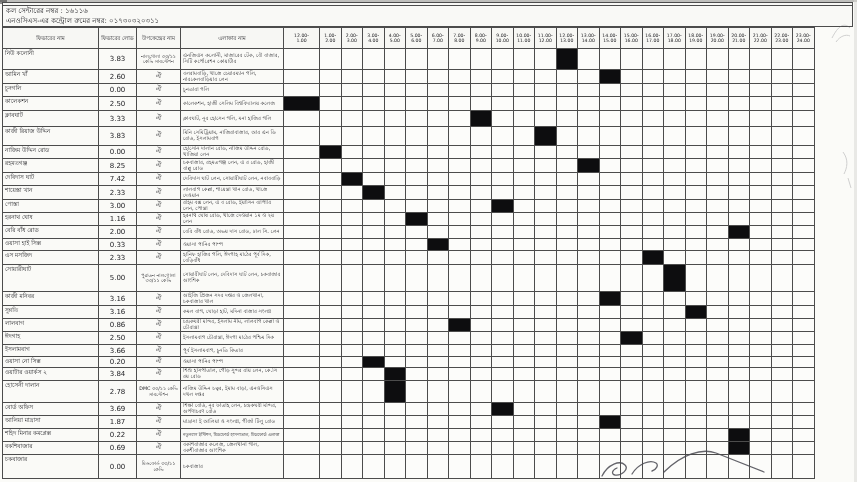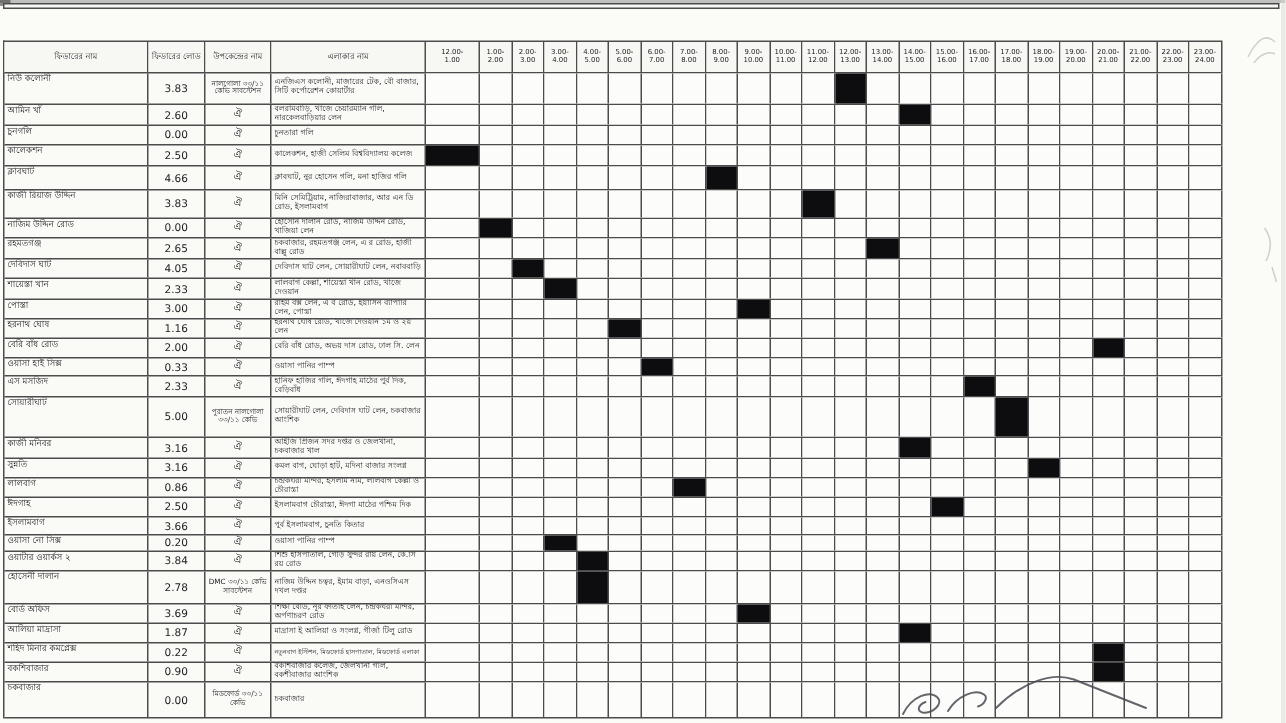--- a/index.html
+++ b/index.html
@@ -33,20 +33,26 @@
   .scan-right{position:absolute;right:0;top:0;width:3px;height:482px;background:#d8d8d4;opacity:.5;}
 </style>
 </head>
 <body>
 
 <div class="page">
   <div class="scan-top"></div>
   <div class="corner-smudge"></div>
   <div class="topstrip"></div>
 
+  <div class="bar" id="bar1">
+    <span>কল সেন্টারের নম্বর : ১৬১১৬</span>
+  </div>
+  <div class="bar" id="bar2">
+    <span>এনওসিএস-এর কন্ট্রোল রুমের নম্বর: ০১৭৩০৩২০৩১১</span>
+  </div>
 
   <div class="tbl" id="tbl">
       <div class="row hrow" style="height: 21px;">
         <div class="cell c-name">ফিডারের নাম</div>
         <div class="cell c-load">ফিডারের লোড</div>
         <div class="cell c-sub">উপকেন্দ্রের নাম</div>
         <div class="cell c-area">এলাকার নাম</div>
         <div class="cell c-time" style="width: 36px;">
           <span>12.00-</span>
           <span>1.00</span>
@@ -259,21 +265,21 @@
         <div class="cell c-time" style="width: 21.5px;"></div>
         <div class="cell c-time" style="width: 21.5px;"></div>
         <div class="cell c-time" style="width: 21.5px;"></div>
         <div class="cell c-time" style="width: 21.5px;"></div>
         <div class="cell c-time" style="width: 21.5px;"></div>
         <div class="cell c-time" style="width: 21.5px;"></div>
         <div class="cell c-time" style="width: 21.5px;"></div>
       </div>
       <div class="row" style="height: 16px;">
         <div class="cell c-name">ক্লাবঘাট</div>
-        <div class="cell c-load">4.66</div>
+        <div class="cell c-load">3.33</div>
         <div class="cell c-sub ditto">ঐ</div>
         <div class="cell c-area">ক্লাবঘাট, নূর হোসেন গলি, মনা হাজির গলি</div>
         <div class="cell c-time" style="width: 36px;"></div>
         <div class="cell c-time" style="width: 21.5px;"></div>
         <div class="cell c-time" style="width: 21.5px;"></div>
         <div class="cell c-time" style="width: 21.5px;"></div>
         <div class="cell c-time" style="width: 21.5px;"></div>
         <div class="cell c-time" style="width: 21.5px;"></div>
         <div class="cell c-time" style="width: 21.5px;"></div>
         <div class="cell c-time" style="width: 21.5px;"></div>
@@ -349,21 +355,21 @@
         <div class="cell c-time" style="width: 21.5px;"></div>
         <div class="cell c-time" style="width: 21.5px;"></div>
         <div class="cell c-time" style="width: 21.5px;"></div>
         <div class="cell c-time" style="width: 21.5px;"></div>
         <div class="cell c-time" style="width: 21.5px;"></div>
         <div class="cell c-time" style="width: 21.5px;"></div>
         <div class="cell c-time" style="width: 21.5px;"></div>
       </div>
       <div class="row" style="height: 14px;">
         <div class="cell c-name">রহমতগঞ্জ</div>
-        <div class="cell c-load">2.65</div>
+        <div class="cell c-load">8.25</div>
         <div class="cell c-sub ditto">ঐ</div>
         <div class="cell c-area">চকবাজার, রহমতগঞ্জ লেন, এ র রোড, হাজী বাল্লু রোড</div>
         <div class="cell c-time" style="width: 36px;"></div>
         <div class="cell c-time" style="width: 21.5px;"></div>
         <div class="cell c-time" style="width: 21.5px;"></div>
         <div class="cell c-time" style="width: 21.5px;"></div>
         <div class="cell c-time" style="width: 21.5px;"></div>
         <div class="cell c-time" style="width: 21.5px;"></div>
         <div class="cell c-time" style="width: 21.5px;"></div>
         <div class="cell c-time" style="width: 21.5px;"></div>
@@ -379,21 +385,21 @@
         <div class="cell c-time" style="width: 21.5px;"></div>
         <div class="cell c-time" style="width: 21.5px;"></div>
         <div class="cell c-time" style="width: 21.5px;"></div>
         <div class="cell c-time" style="width: 21.5px;"></div>
         <div class="cell c-time" style="width: 21.5px;"></div>
         <div class="cell c-time" style="width: 21.5px;"></div>
         <div class="cell c-time" style="width: 21.5px;"></div>
       </div>
       <div class="row" style="height: 13px;">
         <div class="cell c-name">দেবিদাস ঘাট</div>
-        <div class="cell c-load">4.05</div>
+        <div class="cell c-load">7.42</div>
         <div class="cell c-sub ditto">ঐ</div>
         <div class="cell c-area">দেবিদাস ঘাট লেন, সোয়ারীঘাট লেন, নবাববাড়ি</div>
         <div class="cell c-time" style="width: 36px;"></div>
         <div class="cell c-time" style="width: 21.5px;"></div>
         <div class="cell c-time black" style="width: 21.5px;"></div>
         <div class="cell c-time" style="width: 21.5px;"></div>
         <div class="cell c-time" style="width: 21.5px;"></div>
         <div class="cell c-time" style="width: 21.5px;"></div>
         <div class="cell c-time" style="width: 21.5px;"></div>
         <div class="cell c-time" style="width: 21.5px;"></div>
@@ -949,21 +955,21 @@
         <div class="cell c-time" style="width: 21.5px;"></div>
         <div class="cell c-time" style="width: 21.5px;"></div>
         <div class="cell c-time" style="width: 21.5px;"></div>
         <div class="cell c-time black" style="width: 21.5px;"></div>
         <div class="cell c-time" style="width: 21.5px;"></div>
         <div class="cell c-time" style="width: 21.5px;"></div>
         <div class="cell c-time" style="width: 21.5px;"></div>
       </div>
       <div class="row" style="height: 13px;">
         <div class="cell c-name">বকশিবাজার</div>
-        <div class="cell c-load">0.90</div>
+        <div class="cell c-load">0.69</div>
         <div class="cell c-sub ditto">ঐ</div>
         <div class="cell c-area">বকশিবাজার কলেজ, জেলখানা গলি, বকশীবাজার আংশিক</div>
         <div class="cell c-time" style="width: 36px;"></div>
         <div class="cell c-time" style="width: 21.5px;"></div>
         <div class="cell c-time" style="width: 21.5px;"></div>
         <div class="cell c-time" style="width: 21.5px;"></div>
         <div class="cell c-time" style="width: 21.5px;"></div>
         <div class="cell c-time" style="width: 21.5px;"></div>
         <div class="cell c-time" style="width: 21.5px;"></div>
         <div class="cell c-time" style="width: 21.5px;"></div>

